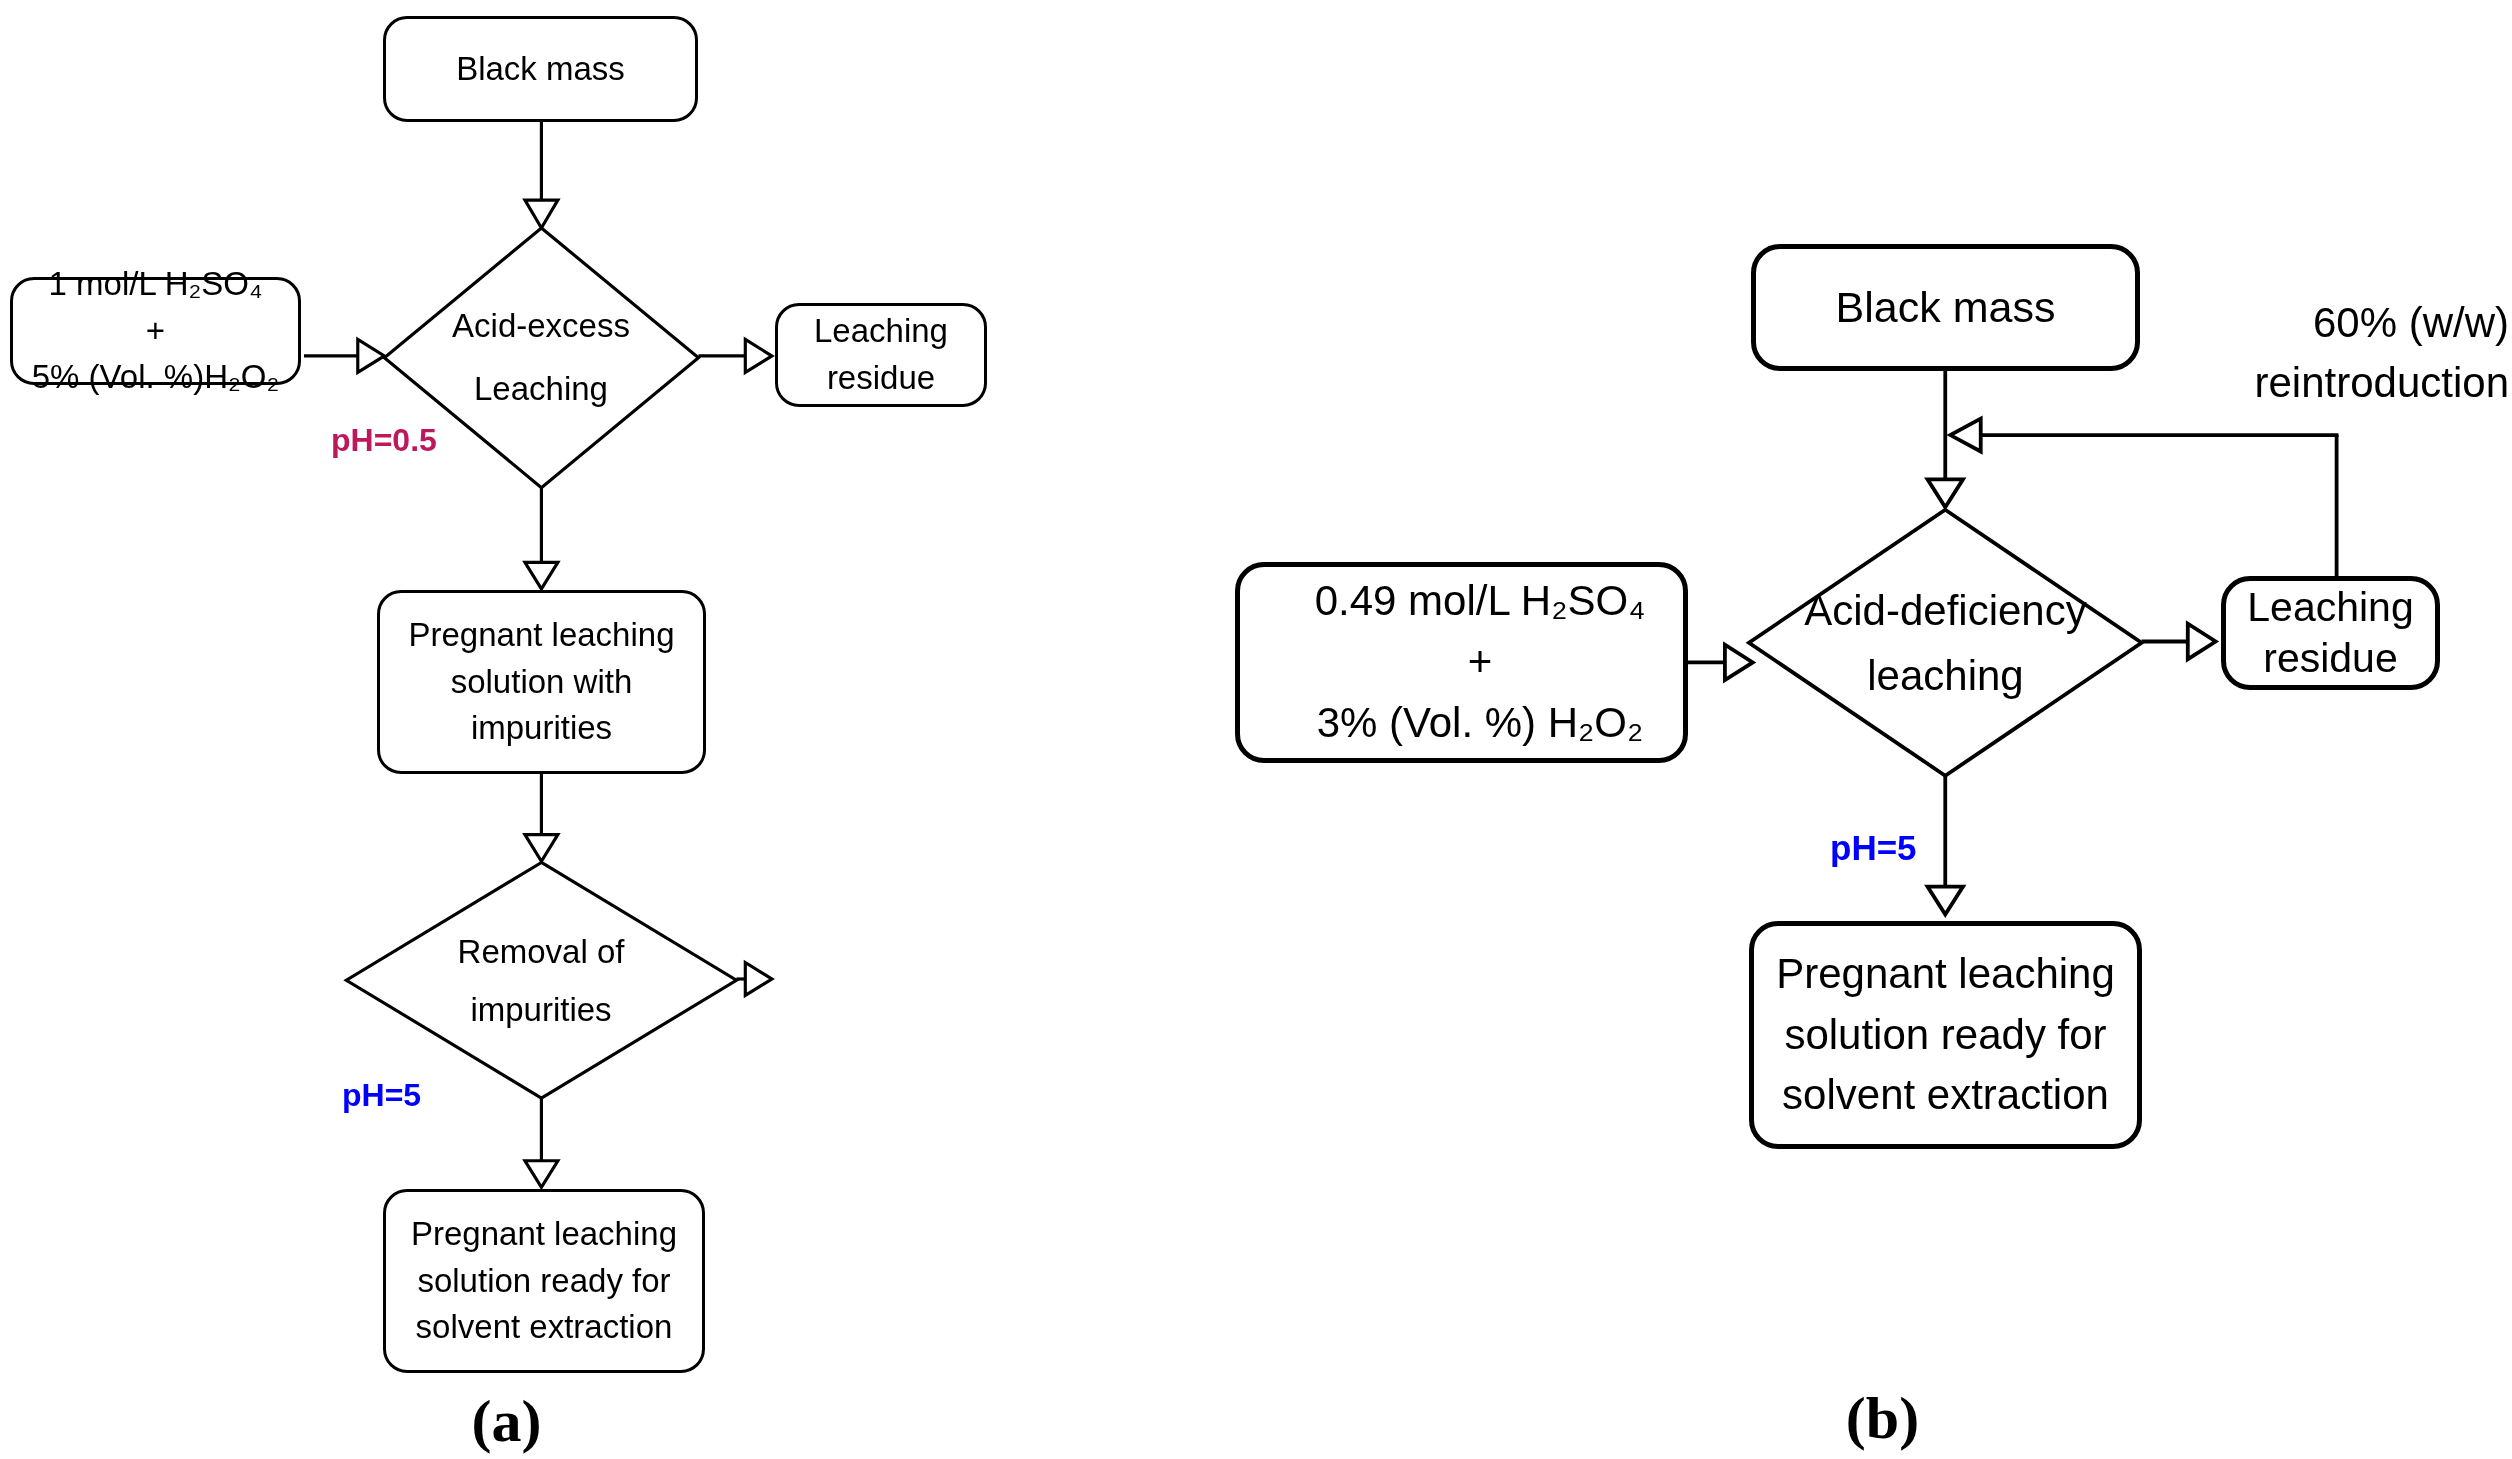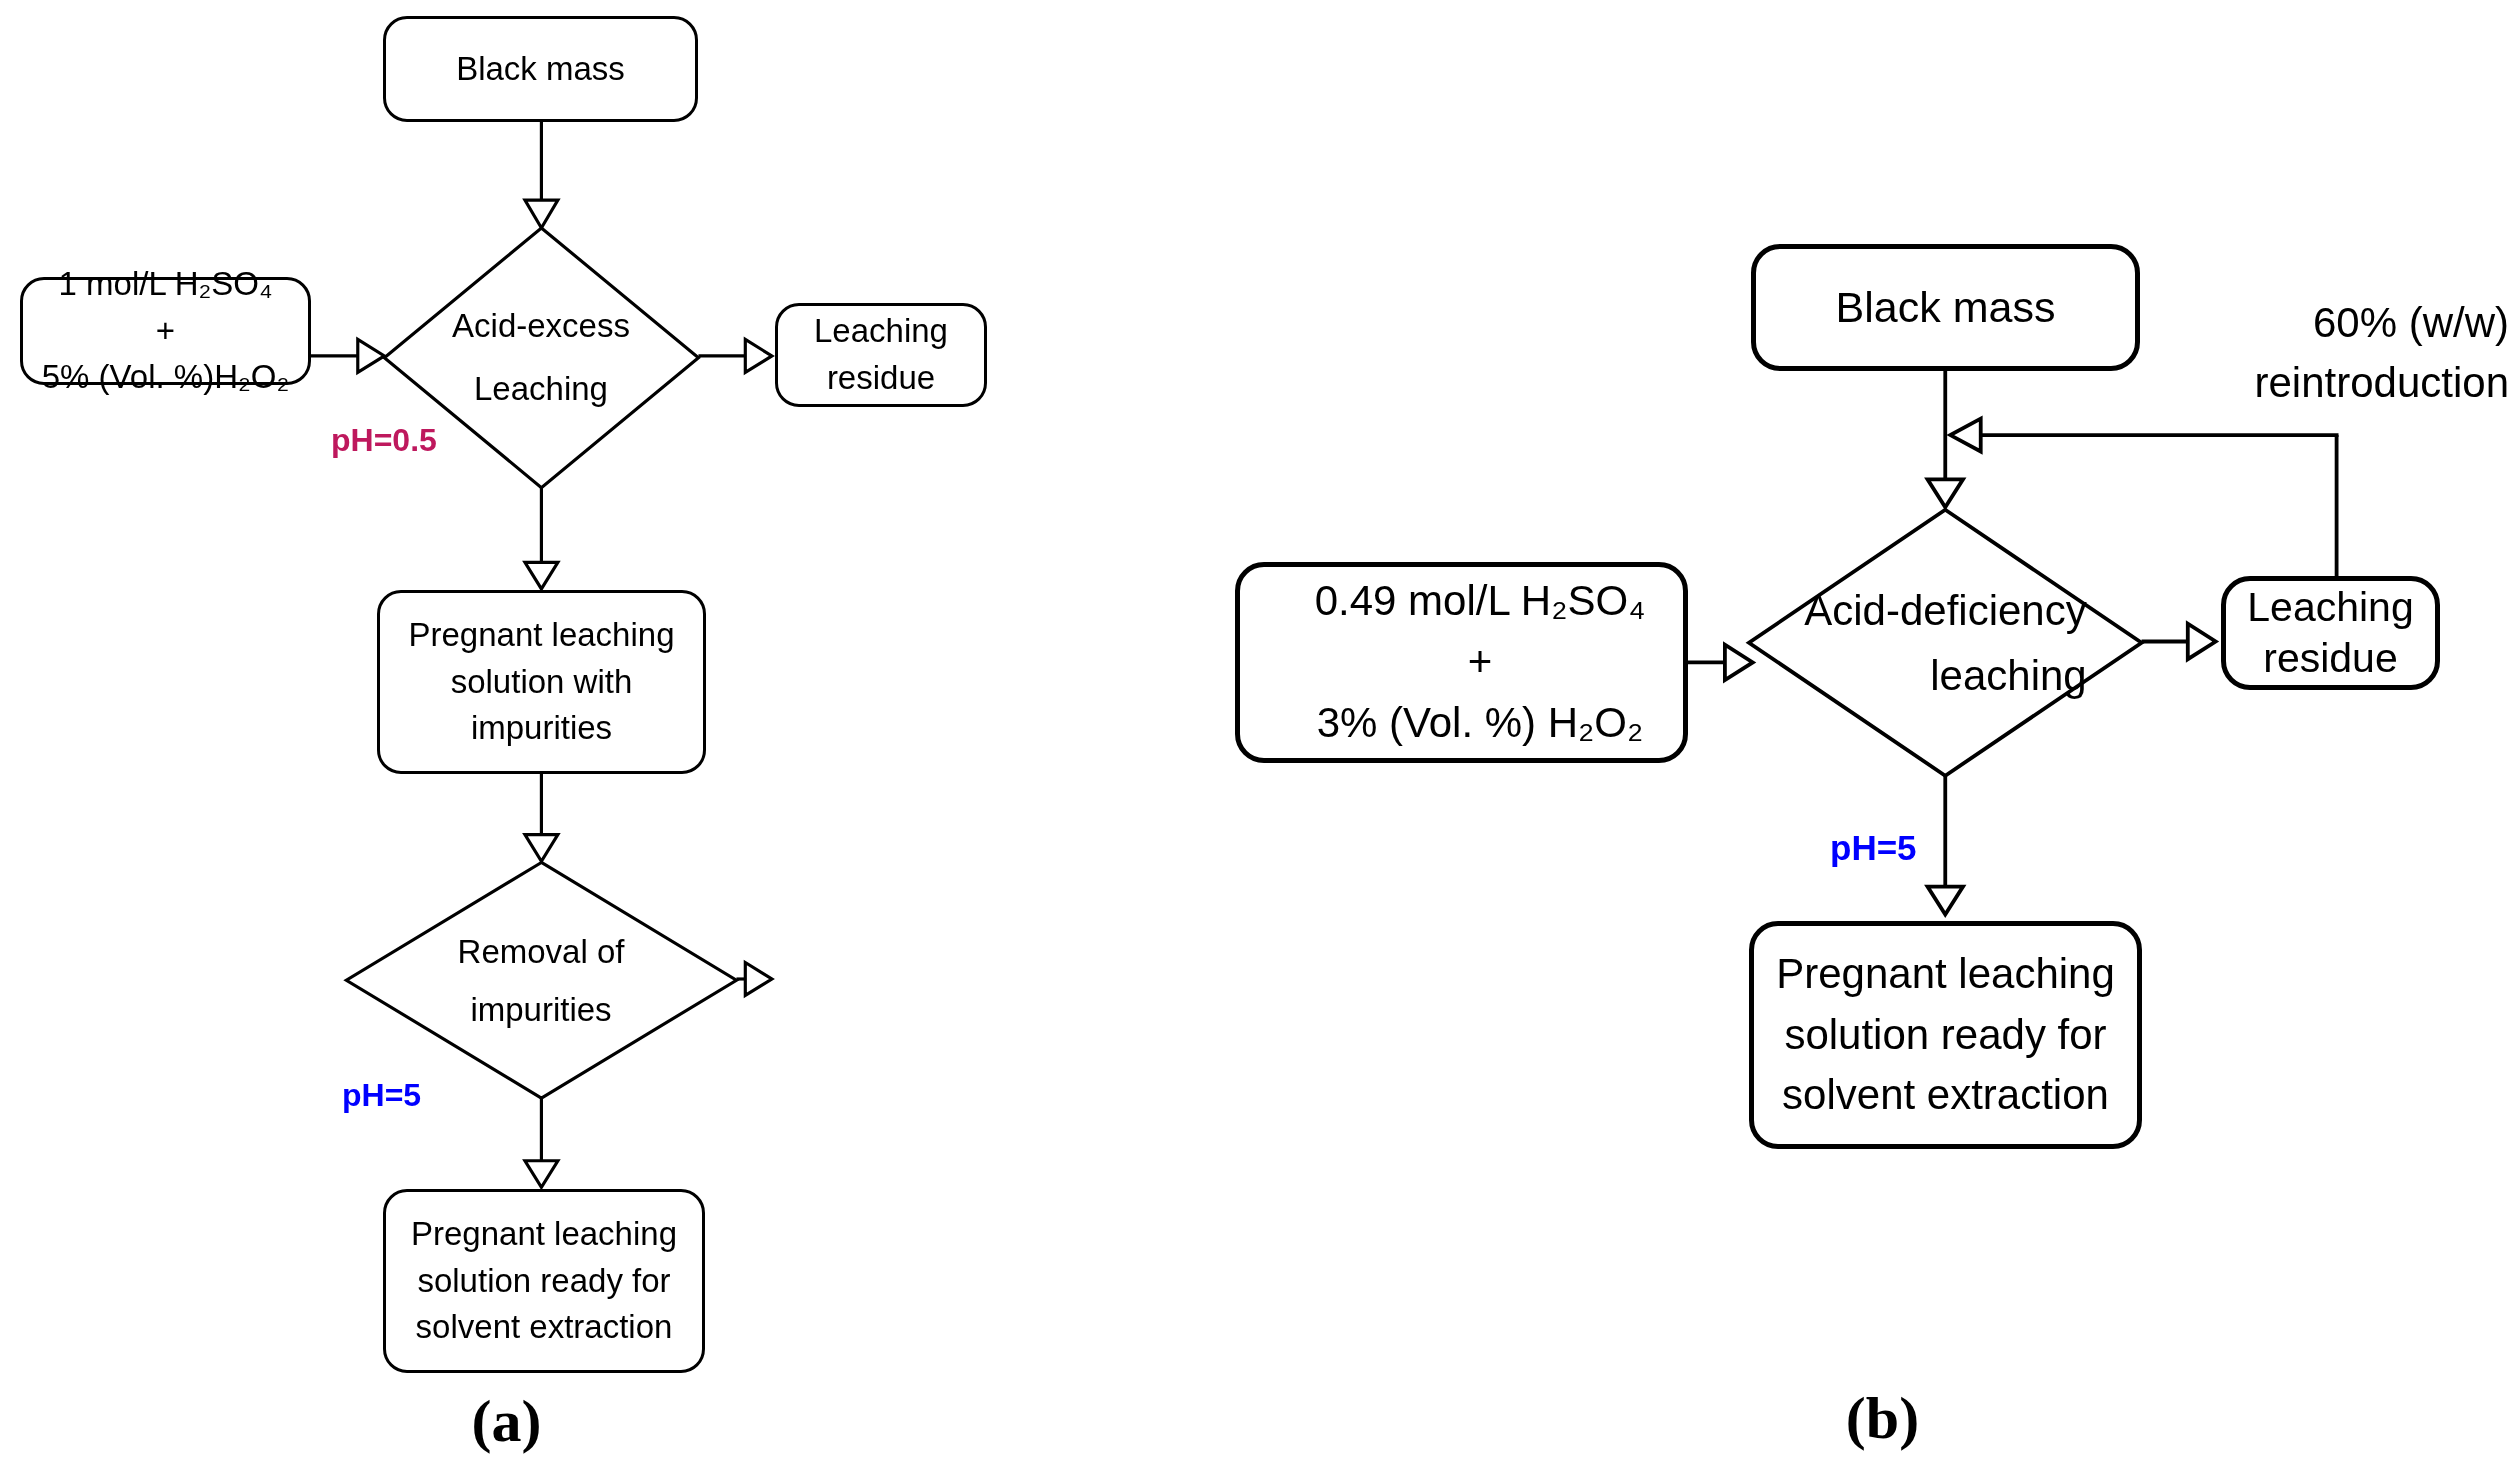--- a/index.html
+++ b/index.html
@@ -87,21 +87,21 @@
       <line class="ln lb" x1="3382" y1="1013" x2="3455" y2="1013"></line>
       <polygon class="ah" stroke-width="6" points="3455,985 3455,1041 3499,1013"></polygon>
 
       <line class="ln lb" x1="3072" y1="1225" x2="3072" y2="1400"></line>
       <polygon class="ah" stroke-width="6" points="3044,1400 3100,1400 3072,1444"></polygon>
     </g>
   </svg>
 
   <div class="node pa" style="left:383px;top:16px;width:315px;height:106px;">Black mass</div>
 
-  <div class="node pa" style="left:20px;top:277px;width:291px;height:108px;">1 mol/L H₂SO₄
+  <div class="node pa" style="left:10px;top:277px;width:291px;height:108px;">1 mol/L H₂SO₄
 +
 5% (Vol. %)H₂O₂</div>
 
   <div class="dlabel da" style="left:384px;top:228px;width:314px;height:260px;">Acid-excess
 Leaching</div>
 
   <div class="ph ph-a" style="left: 331px; top: 422px; color: #be185d;">pH=0.5</div>
 
   <div class="node pa" style="left:775px;top:303px;width:212px;height:104px;">Leaching
 residue</div>
@@ -124,21 +124,21 @@
 
   <div class="node pb" style="left:1751px;top:244px;width:389px;height:127px;font-size:43px;">Black mass</div>
 
   <div class="note" style="left:2133px;top:293px;width:376px;">60% (w/w)
 reintroduction</div>
 
   <div class="node pb" style="left:1235px;top:562px;width:453px;height:201px;padding-left:37px;">0.49 mol/L H₂SO₄
 +
 3% (Vol. %) H₂O₂</div>
 
-  <div class="dlabel db" style="left:1749px;top:510px;width:393px;height:266px;text-align:right;">Acid-deficiency
+  <div class="dlabel db" style="left:1749px;top:510px;width:393px;height:266px;">Acid-deficiency
 leaching</div>
 
   <div class="node pb" style="left:2221px;top:576px;width:219px;height:114px;font-size:41px;line-height:1.25;">Leaching
 residue</div>
 
   <div class="ph ph-b" style="left: 1830px; top: 828px; color: rgb(0, 0, 255);">pH=5</div>
 
   <div class="node pb" style="left:1749px;top:921px;width:393px;height:228px;">Pregnant leaching
 solution ready for
 solvent extraction</div>

